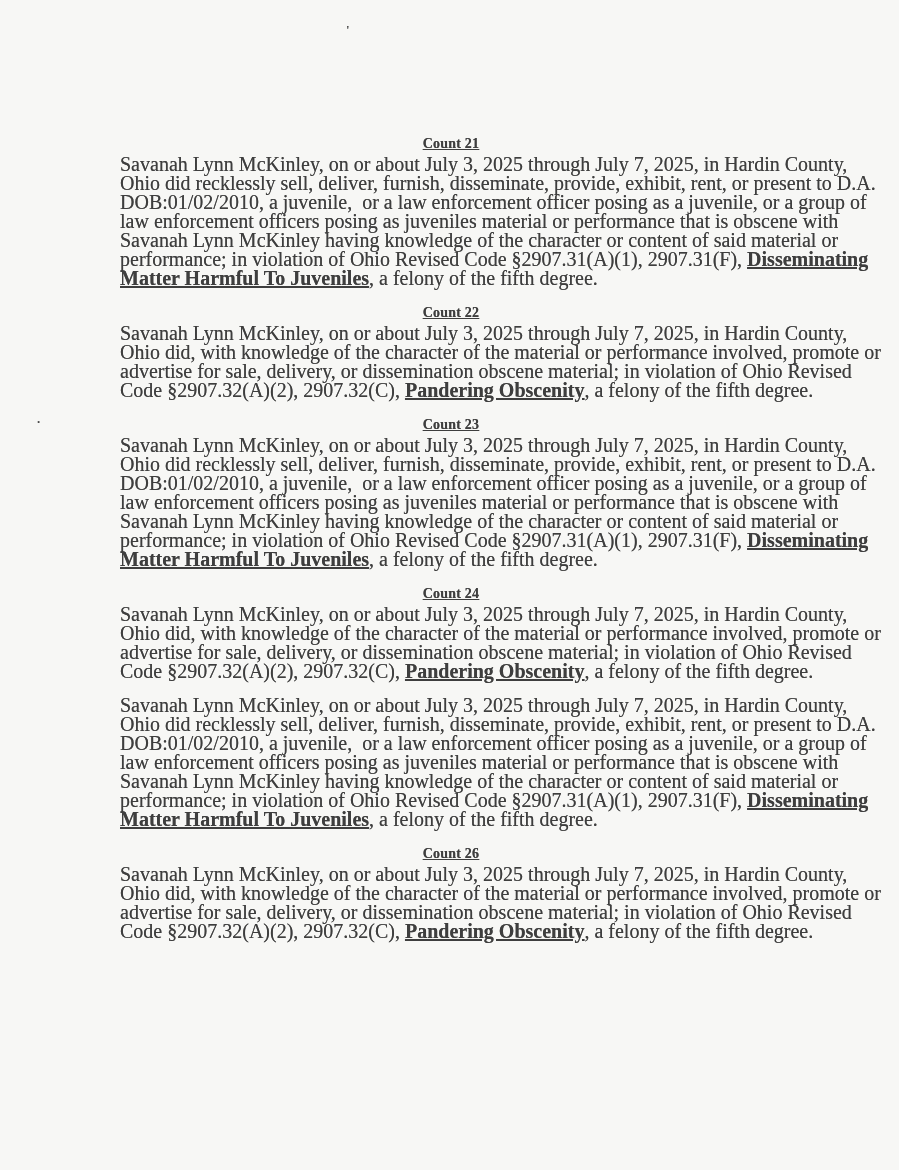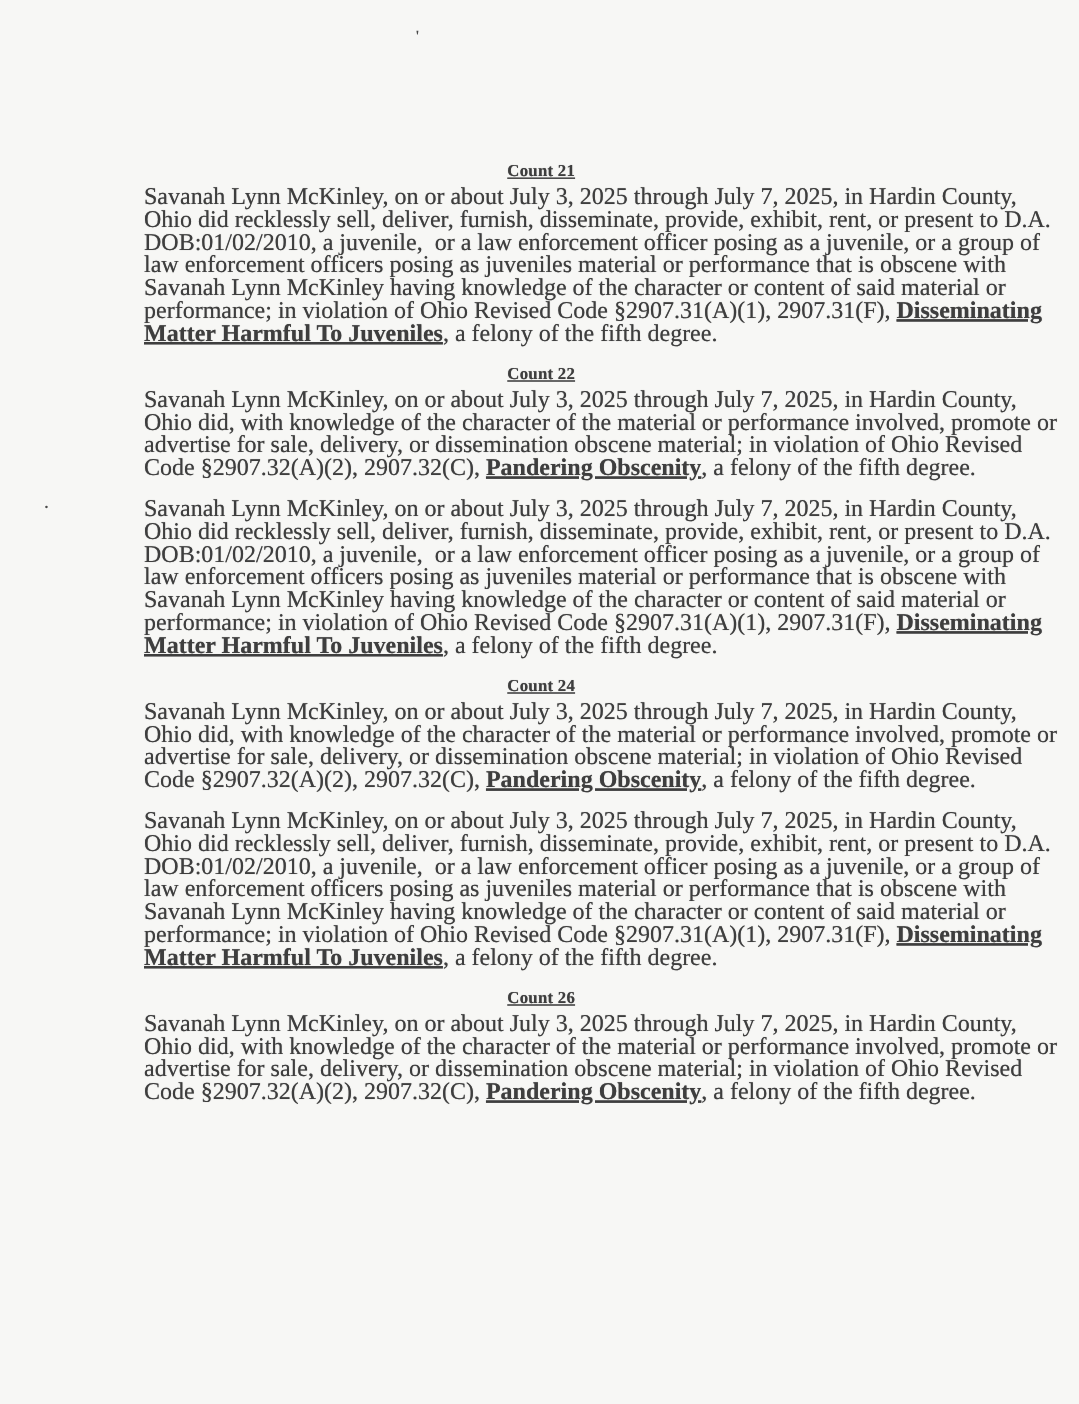--- a/index.html
+++ b/index.html
@@ -67,20 +67,21 @@
       <section class="count">
         <h2 class="count-heading">Count 22</h2>
         <div class="count-body">
           <div class="line"><span>Savanah Lynn McKinley, on or about July 3, 2025 through July 7, 2025, in Hardin County,</span></div>
           <div class="line"><span>Ohio did, with knowledge of the character of the material or performance involved, promote or</span></div>
           <div class="line"><span>advertise for sale, delivery, or dissemination obscene material; in violation of Ohio Revised</span></div>
           <div class="line"><span>Code §2907.32(A)(2), 2907.32(C), </span><span class="bold">Pandering Obscenity</span><span>, a felony of the fifth degree.</span></div>
         </div>
       </section>
       <section class="count">
+        <h2 class="count-heading">Count 23</h2>
         <div class="count-body">
           <div class="line"><span>Savanah Lynn McKinley, on or about July 3, 2025 through July 7, 2025, in Hardin County,</span></div>
           <div class="line"><span>Ohio did recklessly sell, deliver, furnish, disseminate, provide, exhibit, rent, or present to D.A.</span></div>
           <div class="line"><span>DOB:01/02/2010, a juvenile,  or a law enforcement officer posing as a juvenile, or a group of</span></div>
           <div class="line"><span>law enforcement officers posing as juveniles material or performance that is obscene with</span></div>
           <div class="line"><span>Savanah Lynn McKinley having knowledge of the character or content of said material or</span></div>
           <div class="line"><span>performance; in violation of Ohio Revised Code §2907.31(A)(1), 2907.31(F), </span><span class="bold">Disseminating</span></div>
           <div class="line"><span class="bold">Matter Harmful To Juveniles</span><span>, a felony of the fifth degree.</span></div>
         </div>
       </section>

